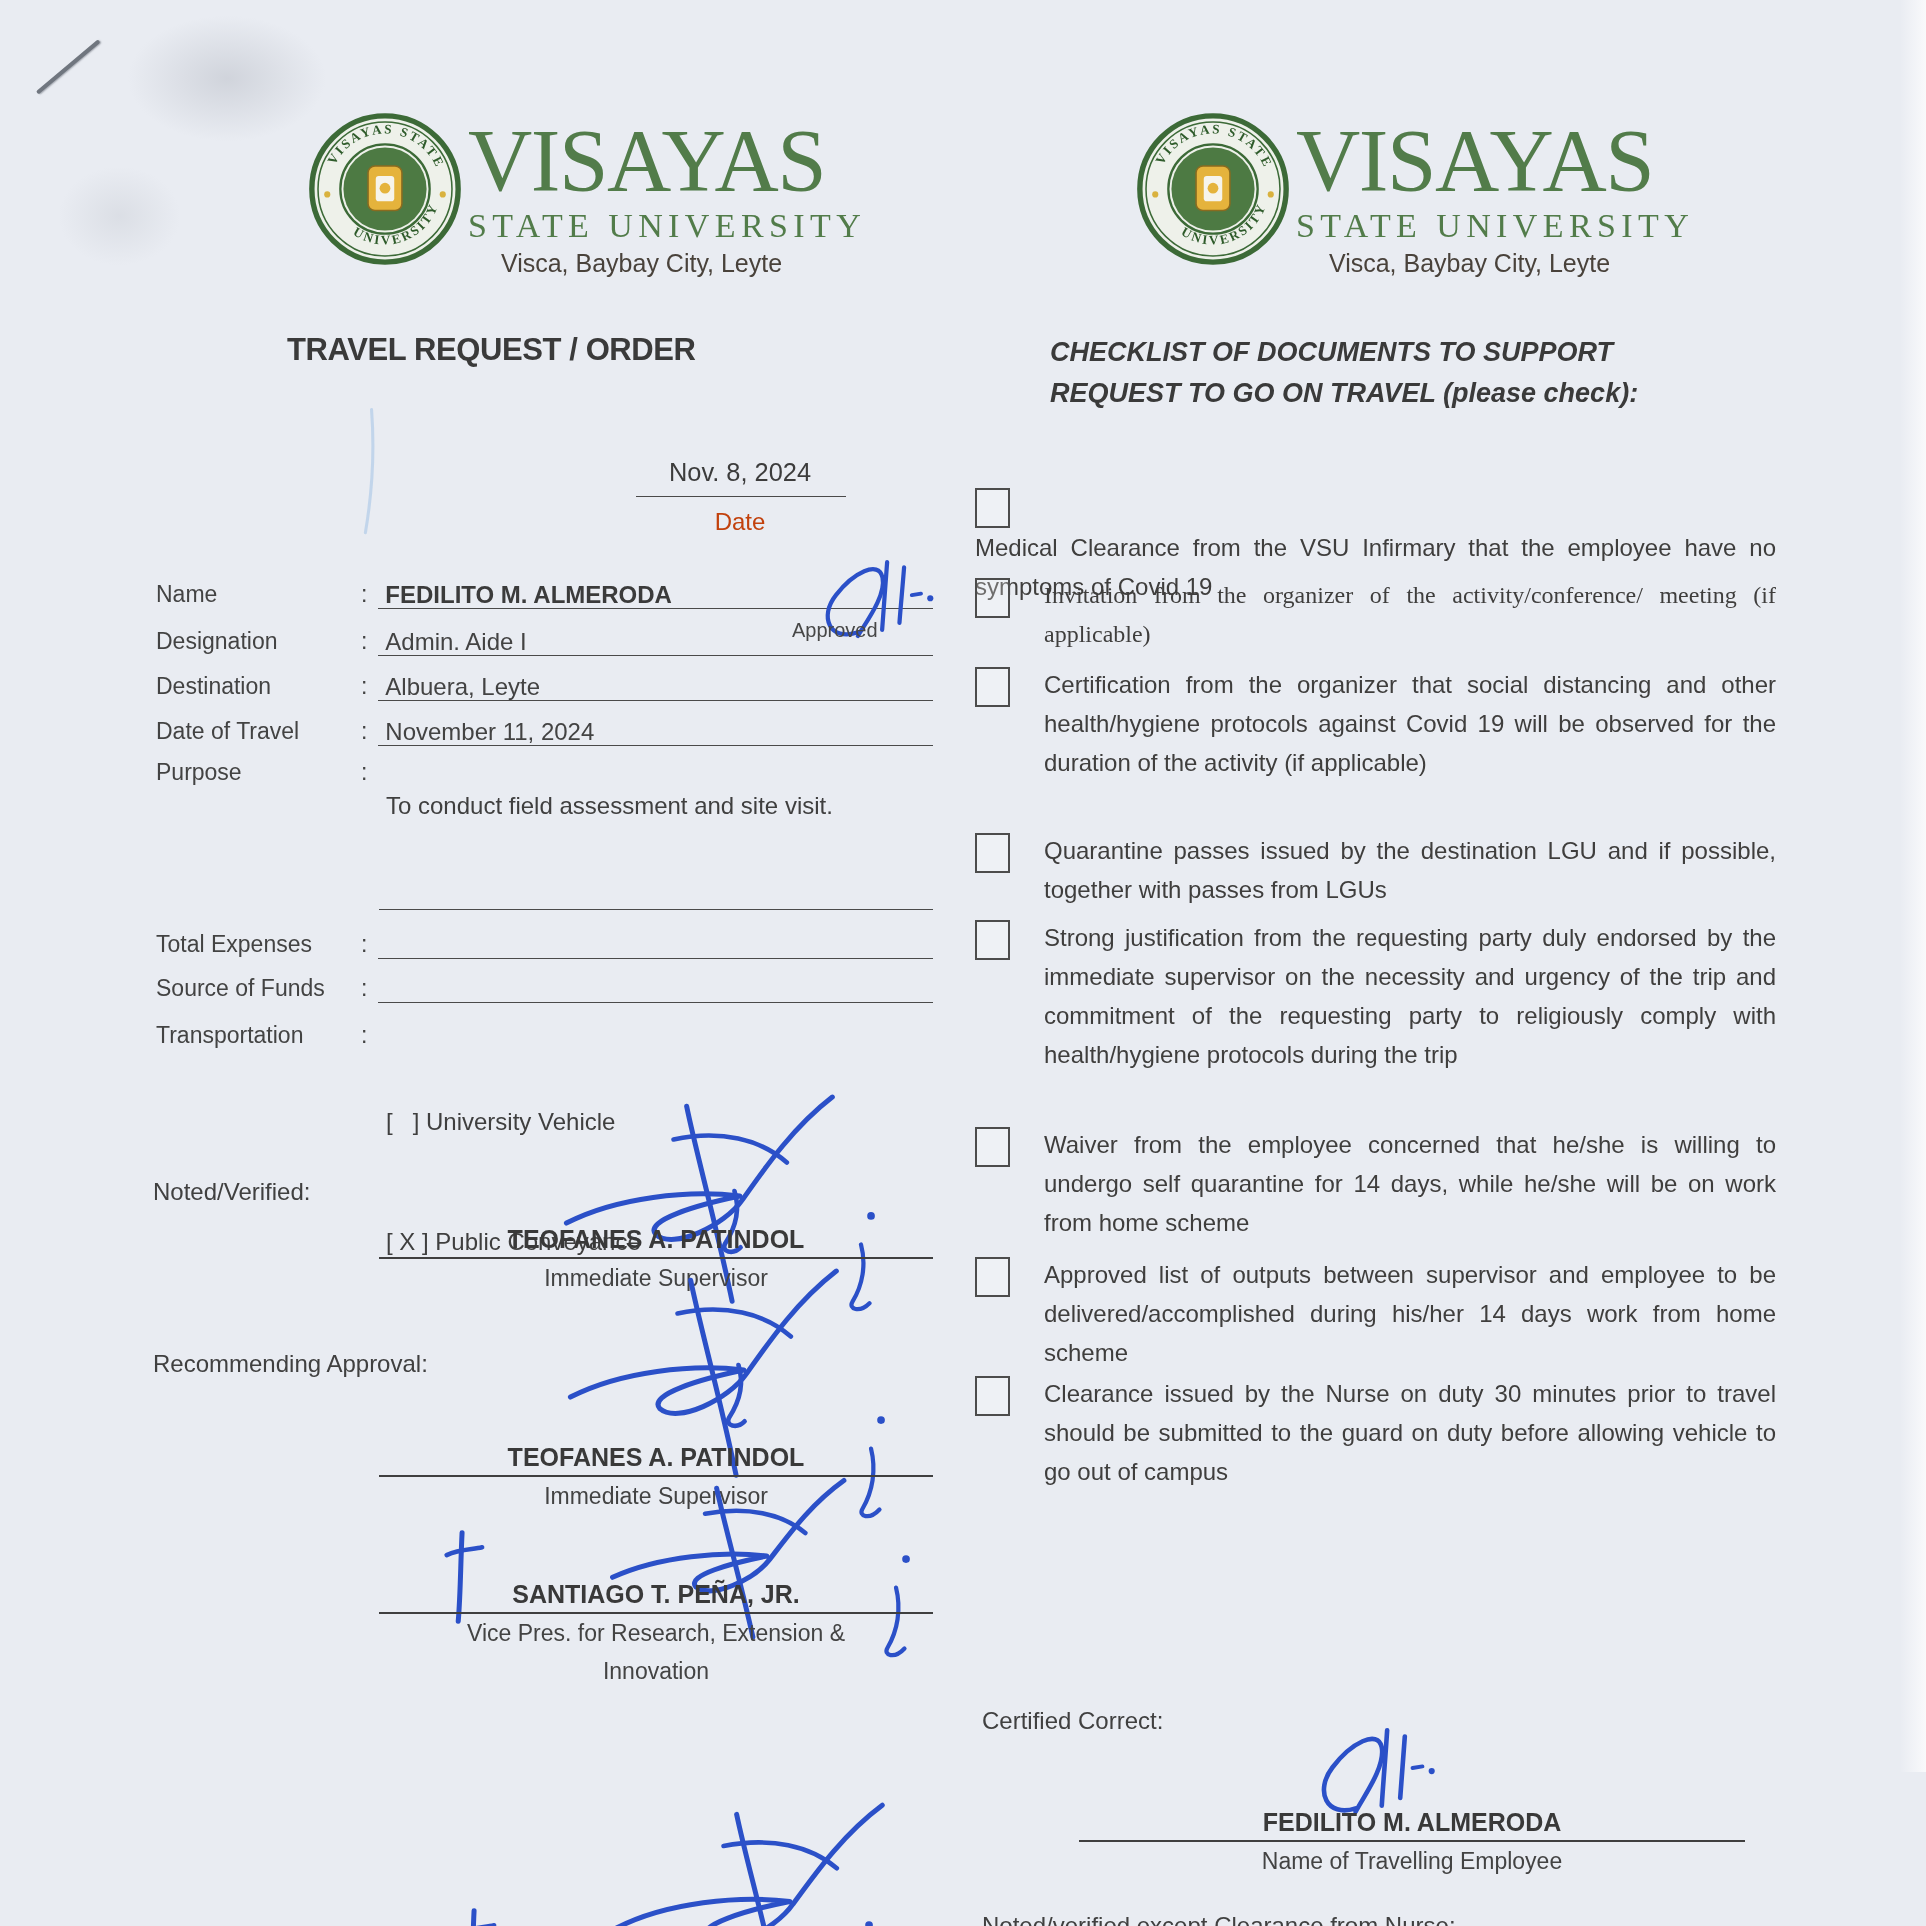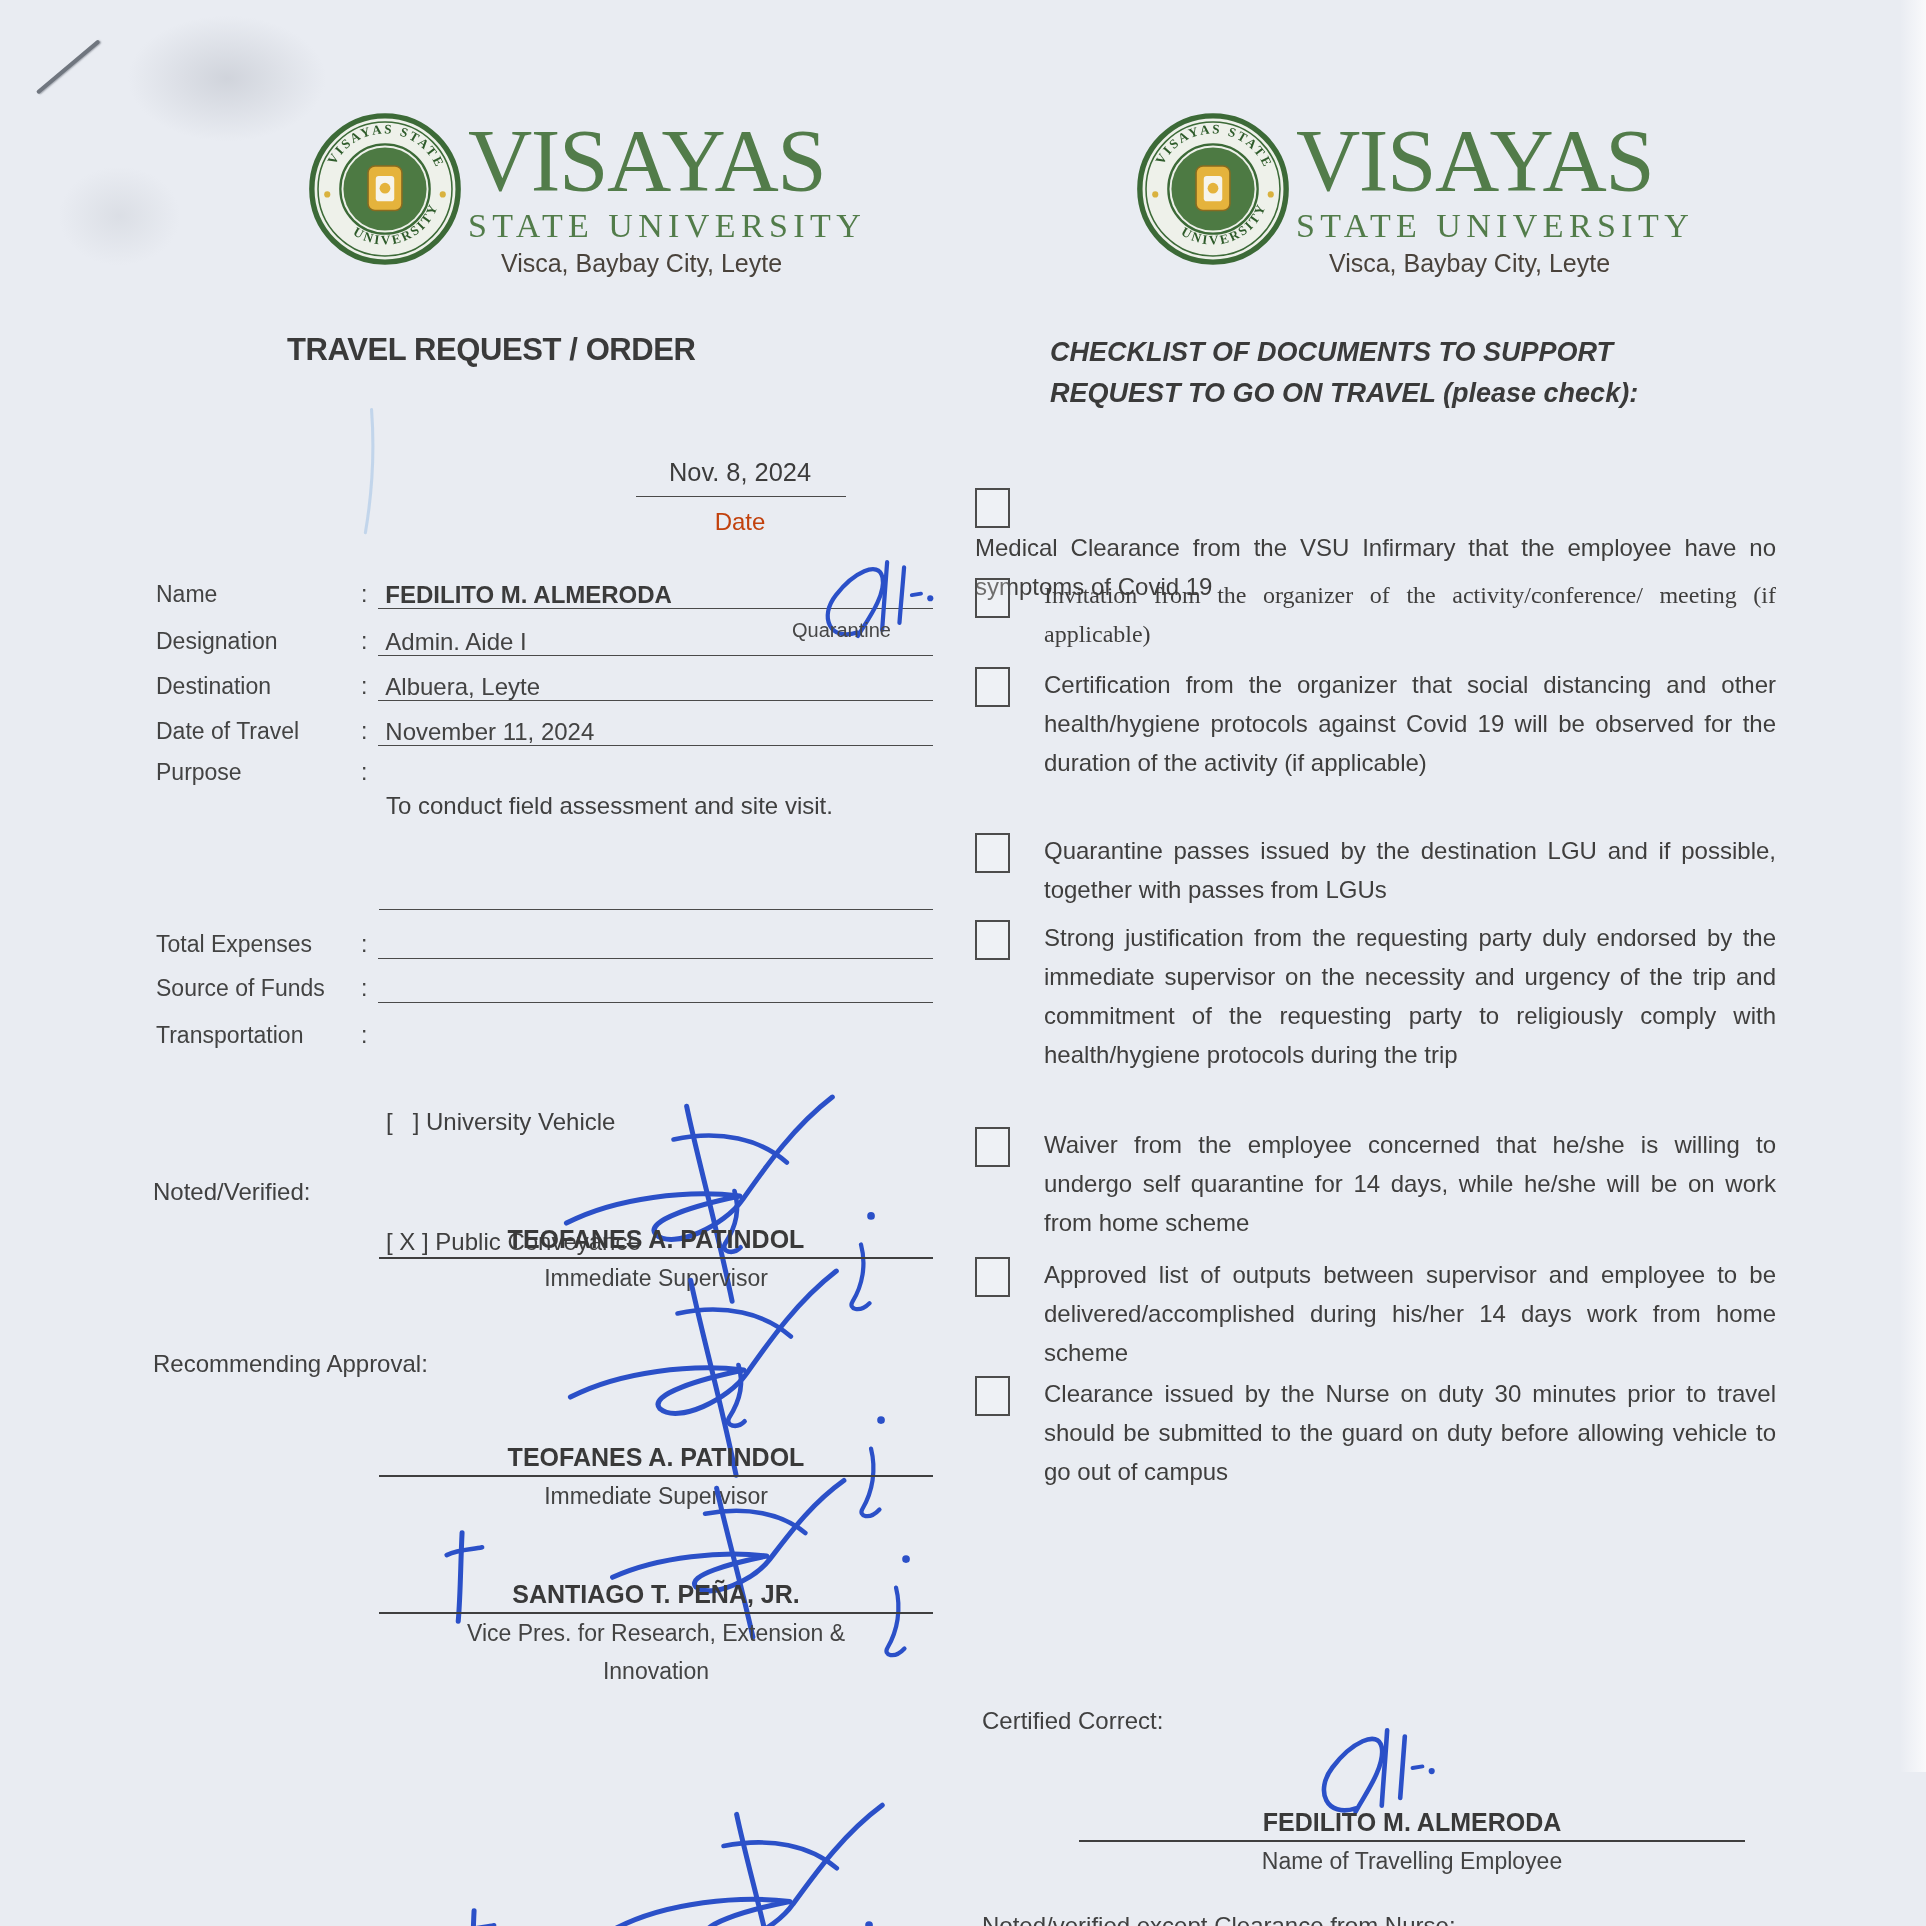--- a/index.html
+++ b/index.html
@@ -186,21 +186,21 @@
     <div>[ X ] Public Conveyance</div>
   </div>
 
   <svg class="abs sig" style="left:803px; top:542px;" width="139" height="104" viewBox="0 0 360 270">
     <path d="M140 235 C70 258 40 195 85 138 C130 80 196 46 206 92 C216 140 160 212 142 244" stroke-width="11"></path>
     <path d="M218 52 C214 112 209 172 205 228" stroke-width="11"></path>
     <path d="M262 66 C258 118 253 168 250 210" stroke-width="11"></path>
     <path d="M282 138 L306 134" stroke-width="10"></path>
     <circle class="dot" cx="330" cy="146" r="8"></circle>
   </svg>
-  <div class="abs sig-lbl">Quarantine</div>
+  <div class="abs sig-lbl">Approved</div>
 
   <div class="abs blk-label" style="left:153px; top:1178px;">Noted/Verified:</div>
   <svg class="abs sig" style="left:551px; top:1090px;" width="316" height="216" viewBox="0 0 820 560">
     <path d="M40 345 C170 278 360 258 490 275 C380 298 240 338 272 375 C318 415 450 352 498 283 C560 195 630 95 730 18" stroke-width="13"></path>
     <path d="M352 42 C376 160 428 345 470 548" stroke-width="13"></path>
     <path d="M318 128 C440 102 545 128 612 188" stroke-width="12"></path>
     <path d="M476 262 C492 312 478 358 452 398 C440 420 472 428 492 408" stroke-width="12"></path>
   </svg>
   <svg class="abs sig" style="left:834px; top:1202px;" width="54" height="112" viewBox="0 0 140 290">
     <circle class="dot" cx="96" cy="36" r="10"></circle>

